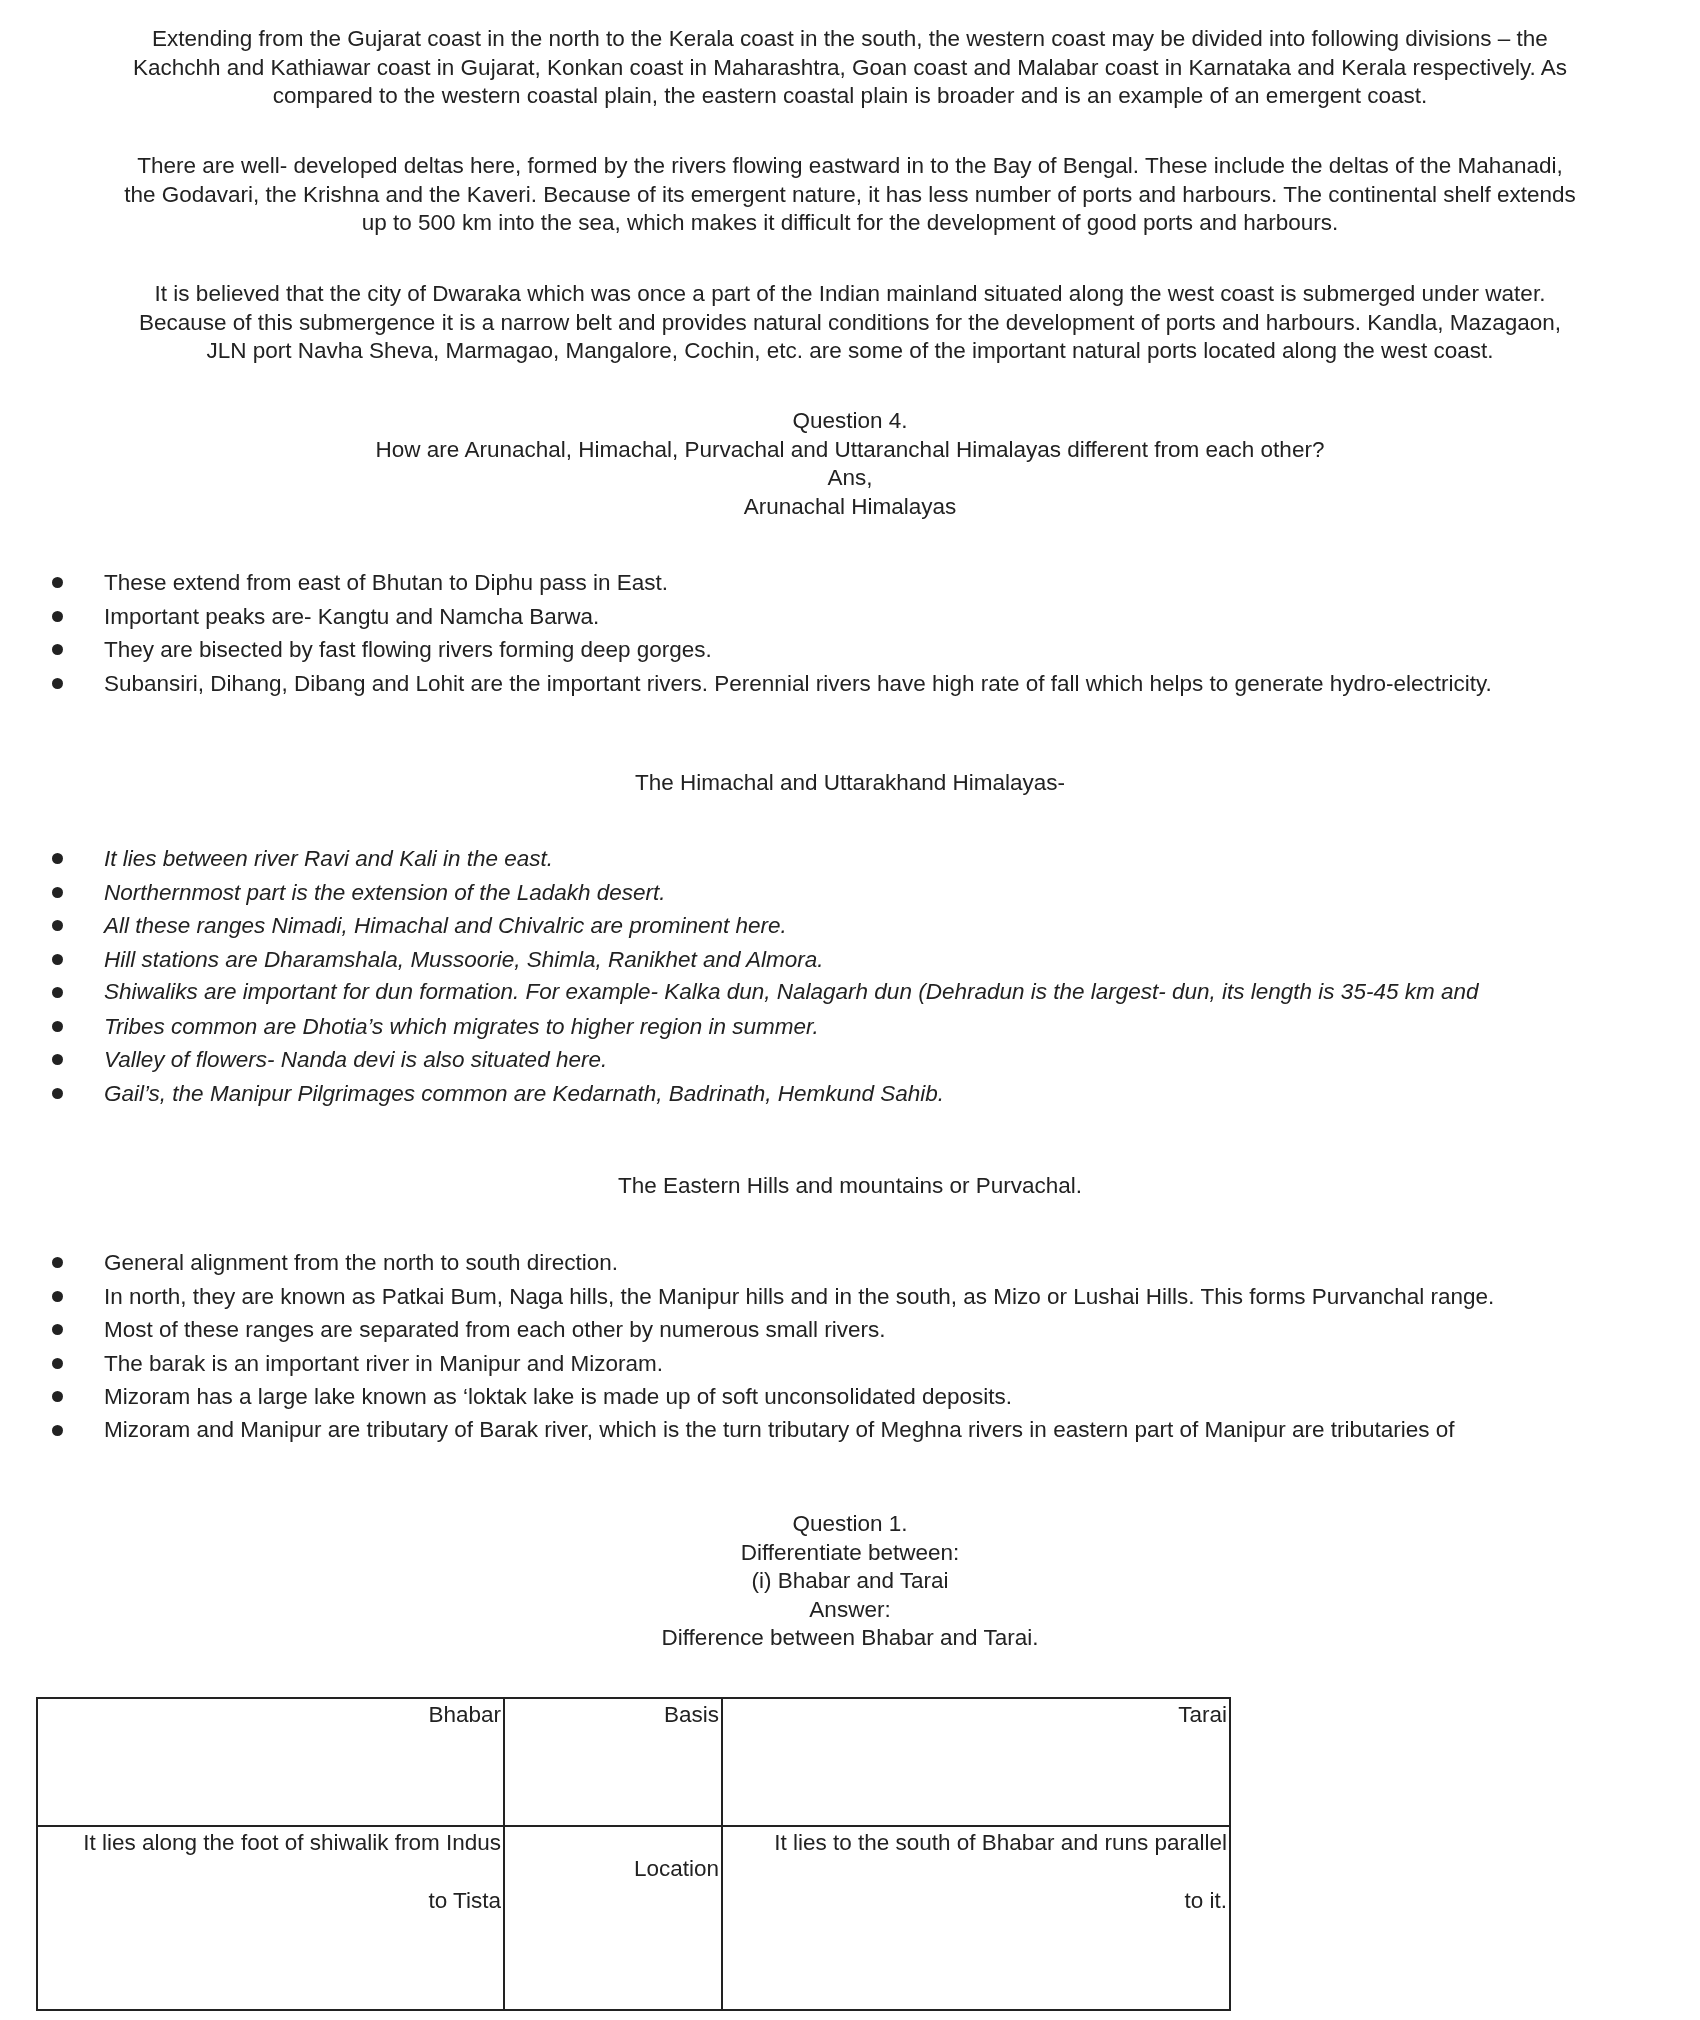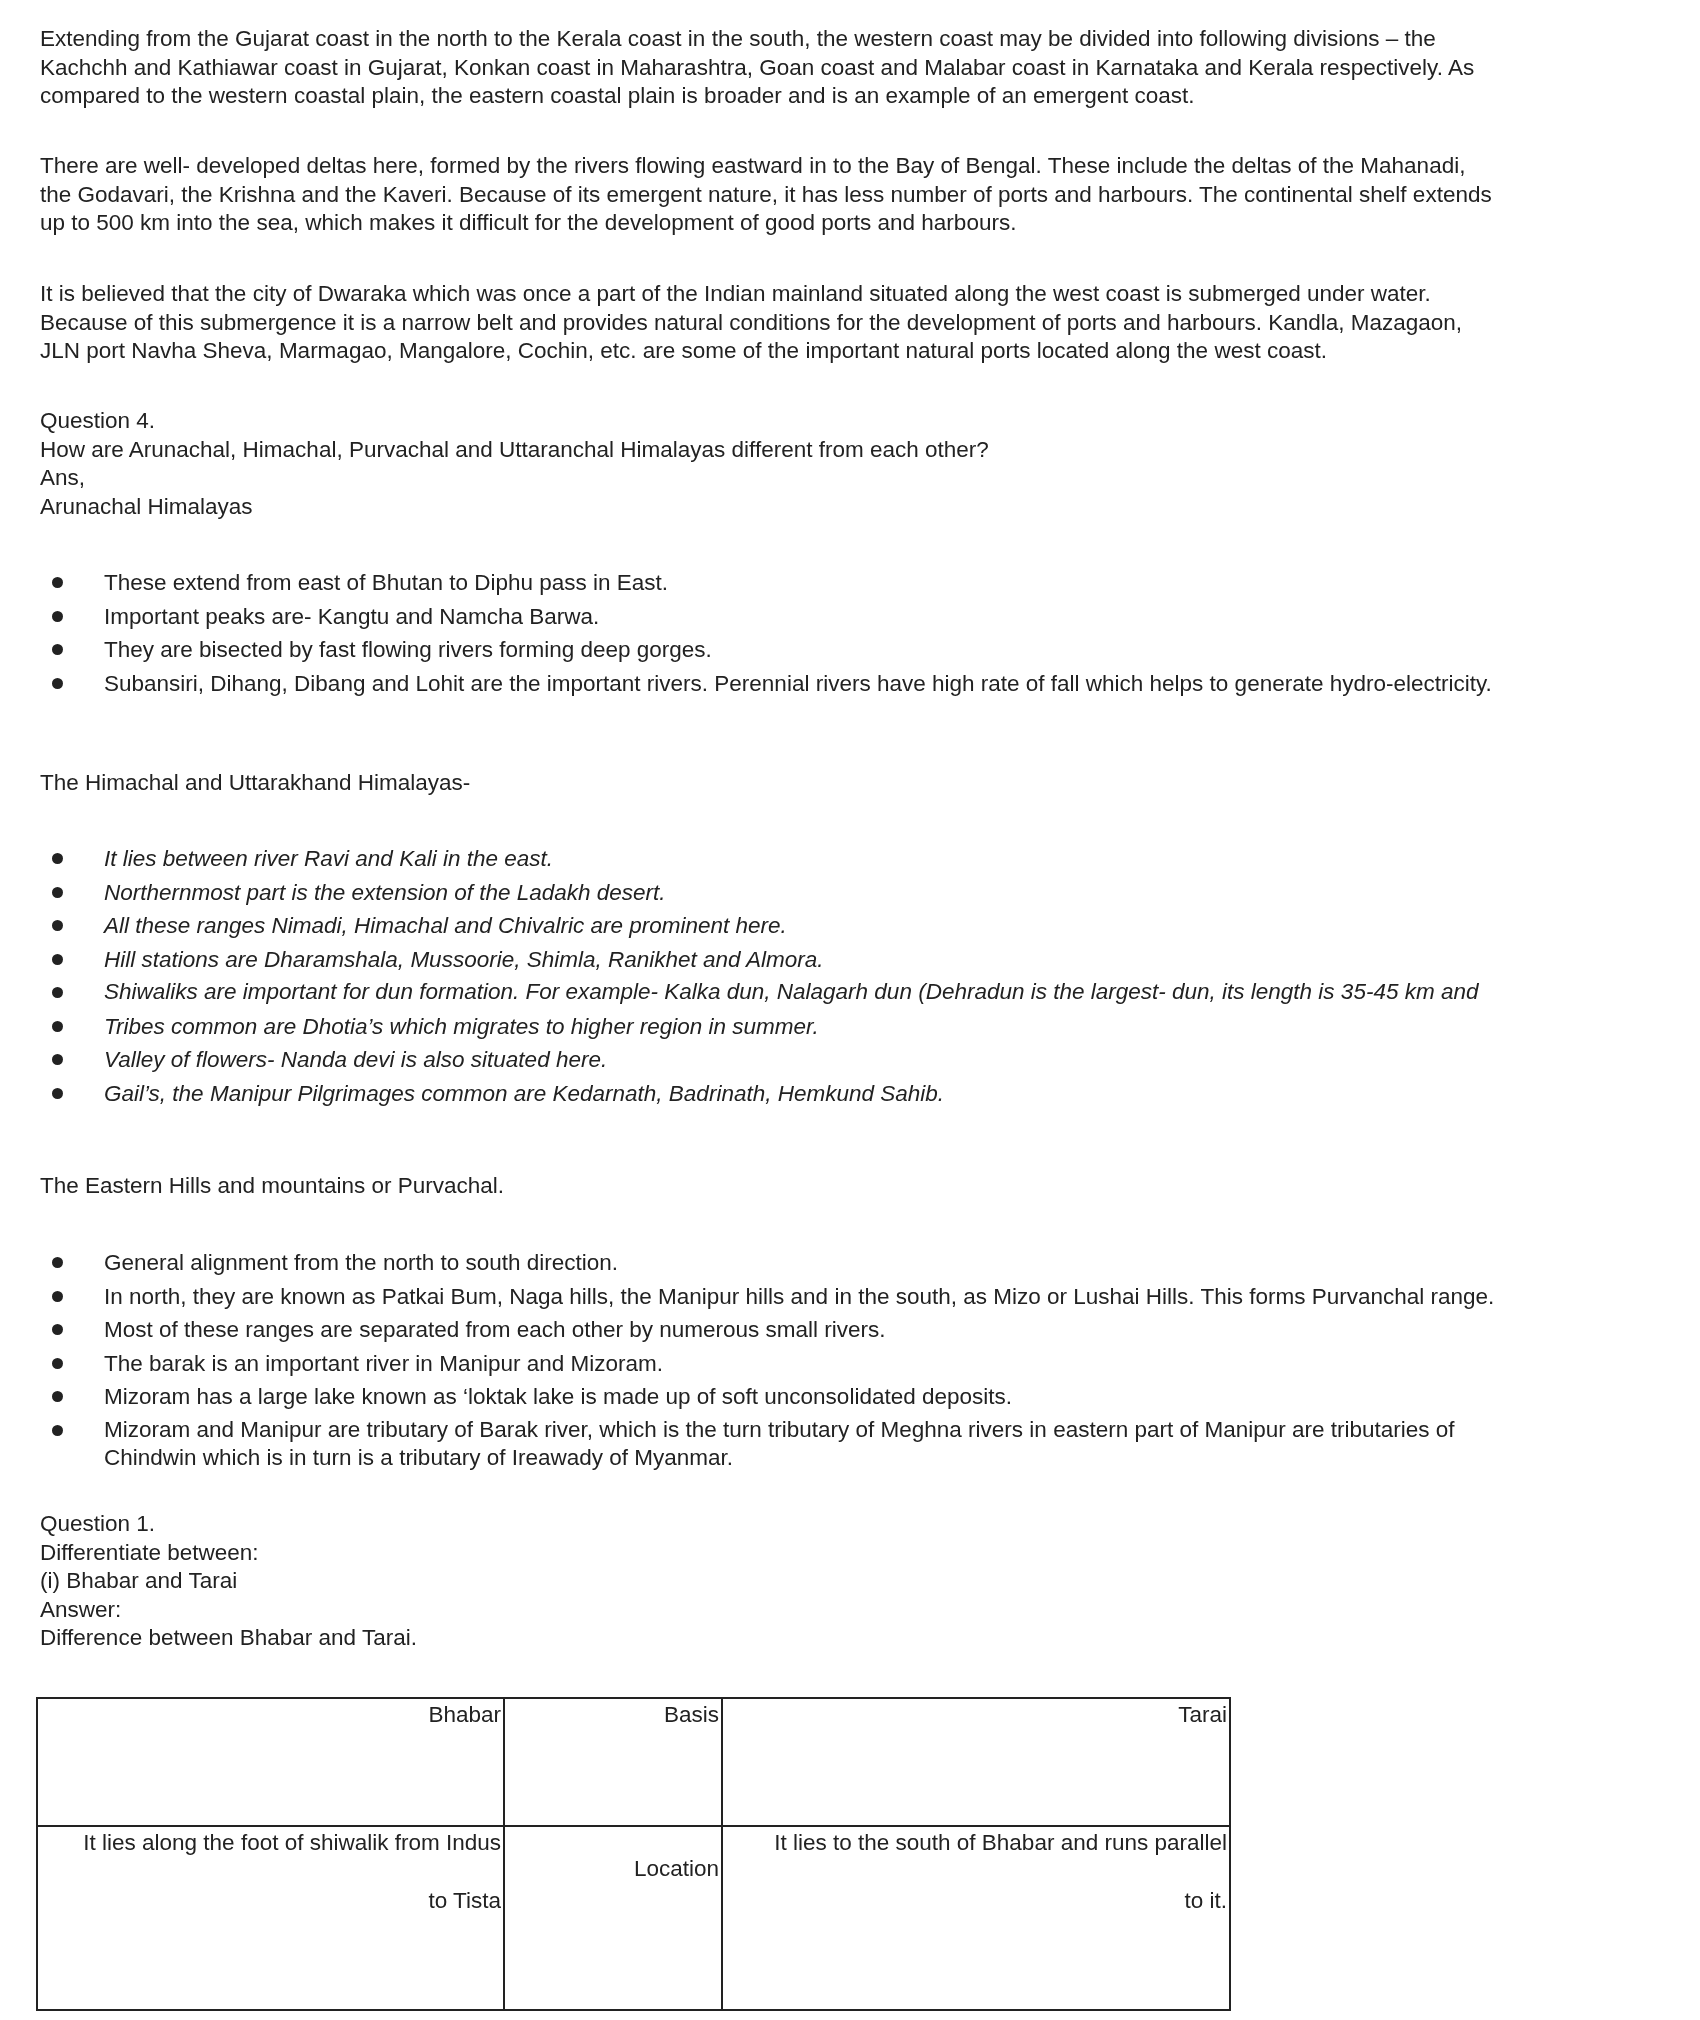--- a/index.html
+++ b/index.html
@@ -3,21 +3,21 @@
 <meta charset="utf-8">
 <style>
   html, body { margin: 0; padding: 0; background: #ffffff; }
   body {
     width: 1700px; height: 2020px; position: relative; overflow: hidden;
     font-family: "Liberation Sans", sans-serif;
     color: #222222;
     font-size: 22.5px;
   }
   .block { position: absolute; left: 40px; right: 40px; line-height: 28.5px; }
-  .line { display: block; white-space: nowrap; }
+  .line { display: block; white-space: nowrap; text-align: center; }
   .list { position: absolute; left: 0; right: 30px; margin: 0; padding: 0; list-style: none; }
   .list li { position: relative; padding-left: 104px; line-height: 33.5px; margin: 0; }
   .list li .bullet {
     position: absolute; left: 52px; top: 11px;
     width: 11px; height: 11px; border-radius: 50%; background: #222222;
   }
   .list li.wrap { line-height: 28.5px; padding-top: 2px; padding-bottom: 3px; }
   .list li.wrap .bullet { top: 11px; }
   .list li .txt { display: block; }
   table.cmp {
@@ -144,21 +144,20 @@
       <span class="bullet"></span>
       <span class="txt">The barak is an important river in Manipur and Mizoram.</span>
     </li>
   <li>
       <span class="bullet"></span>
       <span class="txt">Mizoram has a large lake known as ‘loktak lake is made up of soft unconsolidated deposits.</span>
     </li>
   <li class="wrap">
       <span class="bullet"></span>
       <span class="txt">Mizoram and Manipur are tributary of Barak river, which is the turn tributary of Meghna rivers in eastern part of Manipur are tributaries of</span>
-      <span class="txt">Chindwin which is in turn is a tributary of Ireawady of Myanmar.</span>
     </li>
 </ul>
 
 <div class="block" style="top:1510px;">
   <span class="line">Question 1.</span>
   <span class="line">Differentiate between:</span>
   <span class="line">(i) Bhabar and Tarai</span>
   <span class="line">Answer:</span>
   <span class="line">Difference between Bhabar and Tarai.</span>
 </div>

